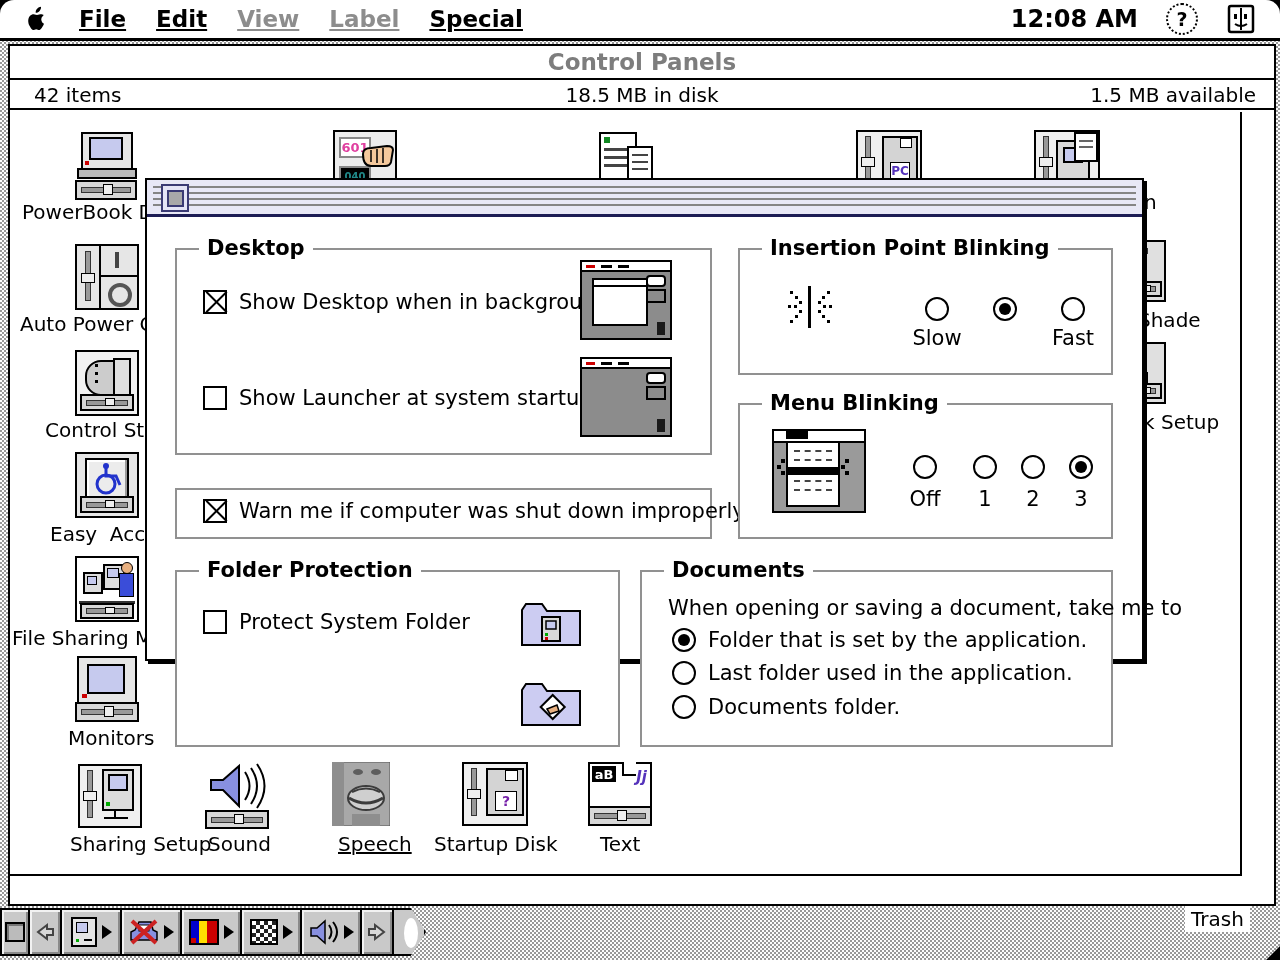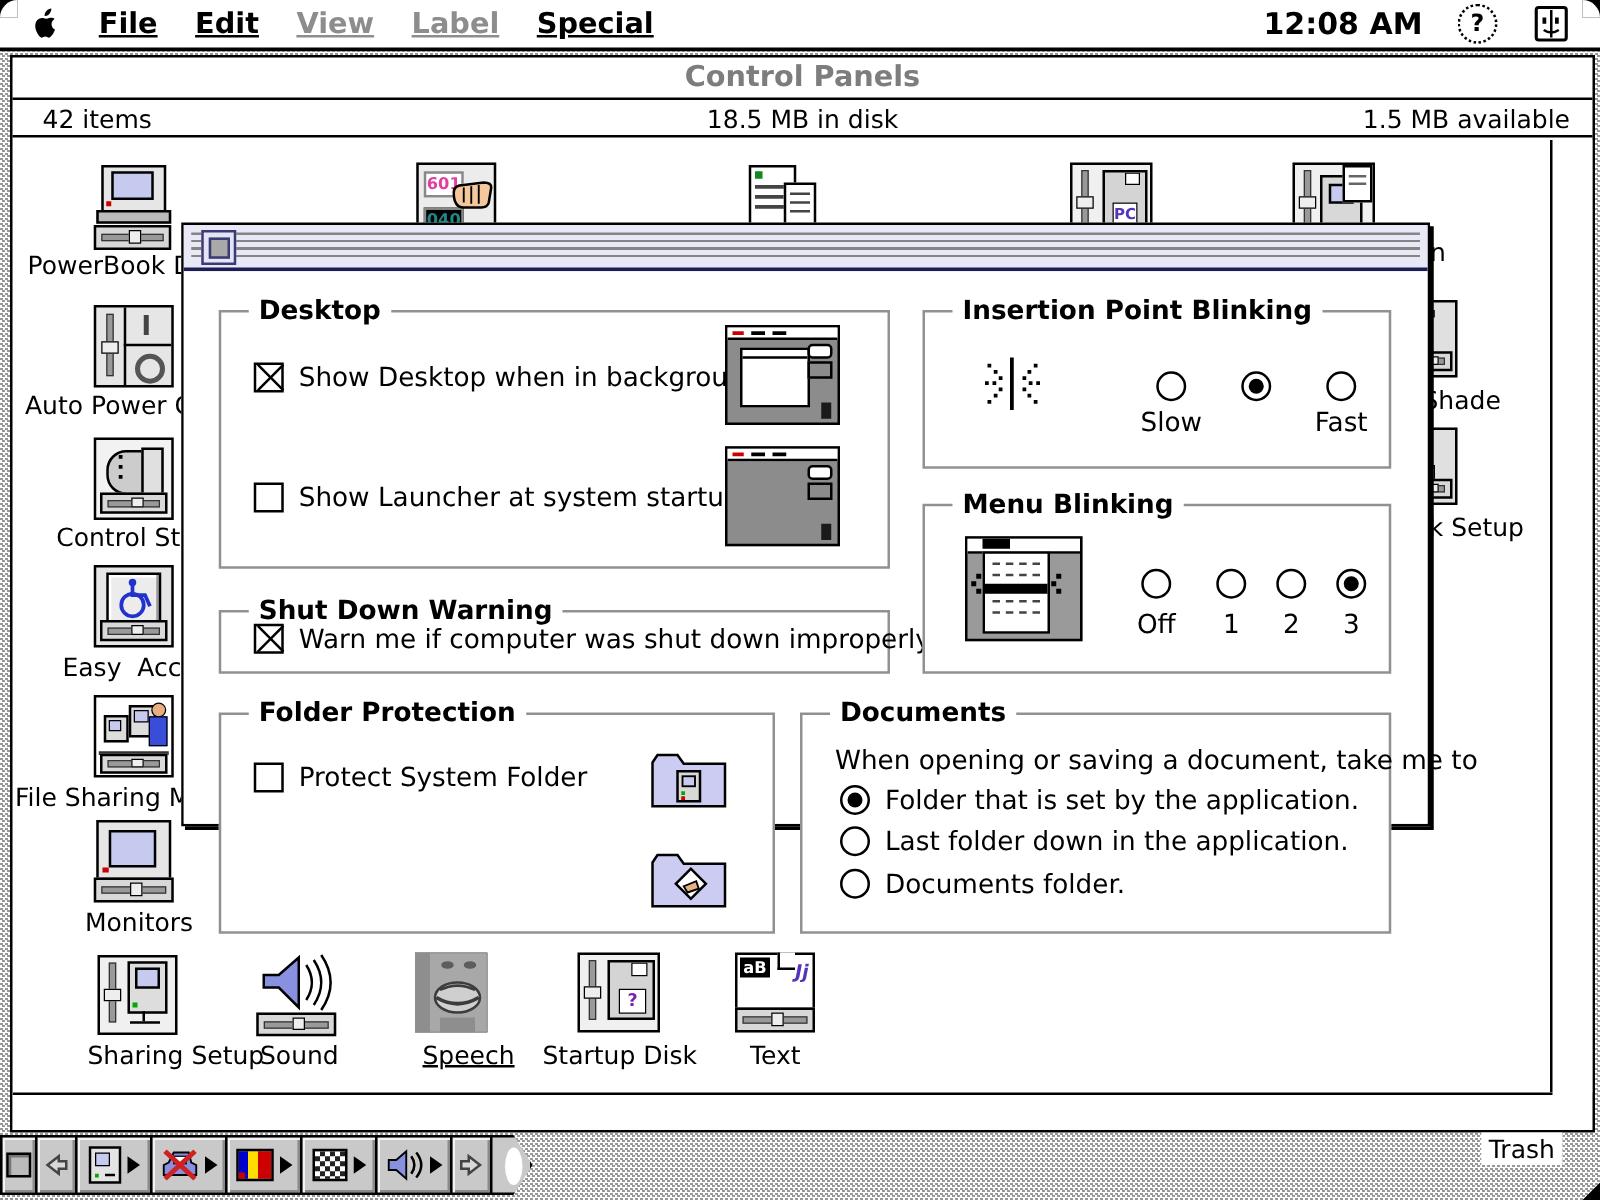--- a/index.html
+++ b/index.html
@@ -267,21 +267,21 @@
         <div style="position:absolute;right:3px;top:4px;color:#5533bb;font-weight:bold;font-size:15px;font-style:italic;">Jj</div>
         <div style="position:absolute;right:14px;top:-2px;width:12px;height:12px;background:#fff;border-left:2px solid #000;border-bottom:2px solid #000;transform:rotate(0.001deg);"></div>
       </div>
       <div class="hsl" style="left:0;top:44px;width:60px;height:16px;"></div>
     </div>
     <div class="icon-label" style="left:590px;top:720px;">Text</div>
 
     <div class="cpicon" style="left:323px;top:18px;width:64px;height:64px;">
       <div class="slab" style="left:0;top:0;width:60px;height:60px;background:#ececec;">
         <div style="position:absolute;left:4px;top:5px;width:28px;height:17px;background:#fff;border:2px solid #888;color:#e040a0;font-weight:bold;font-size:13px;display:grid;place-items:center;">601</div>
-        <div style="position:absolute;left:4px;top:34px;width:28px;height:17px;background:#000000;border:2px solid #888;color:#208888;font-weight:bold;font-size:13px;display:grid;place-items:center;">040</div>
+        <div style="position:absolute;left:4px;top:34px;width:28px;height:17px;background:#000000;border:2px solid #888;color:#208888;font-weight:bold;font-size:10px;display:grid;place-items:center;">040</div>
         <svg width="34" height="30" viewBox="0 0 34 30" style="position:absolute;right:0;top:6px;">
           <path d="M2 16 q0 -6 8 -6 l16 -2 q6 0 6 4 l-2 12 q-1 4 -6 4 l-14 0 q-8 0 -8 -12z" fill="#f4c89c" stroke="#000" stroke-width="2"></path>
           <line x1="10" y1="12" x2="10" y2="24" stroke="#000" stroke-width="1.5"></line>
           <line x1="16" y1="11" x2="16" y2="25" stroke="#000" stroke-width="1.5"></line>
           <line x1="22" y1="10" x2="22" y2="25" stroke="#000" stroke-width="1.5"></line>
         </svg>
       </div>
     </div>
 
     <div class="cpicon" style="left:581px;top:18px;width:64px;height:64px;">
@@ -380,21 +380,20 @@
             <i style="width:11px;background:#000;"></i>
             <i style="width:11px;background:#000;"></i>
           </div>
         <div class="pill"></div>
         <div class="fold"></div>
         <div class="mtrash"></div>
       </div>
     </div>
 
     <div class="gbox" style="left:28px;top:271px;width:533px;height:47px;">
-      <span class="gtitle">Shut Down Warning</span>
       <div class="row" style="left:26px;top:9px;">
         <span class="checkbox checked"></span>
         <span>Warn me if computer was shut down improperly</span>
       </div>
     </div>
 
     <div class="gbox" style="left:28px;top:353px;width:441px;height:173px;">
       <span class="gtitle">Folder Protection</span>
       <div class="row" style="left:26px;top:38px;">
         <span class="checkbox"></span>
@@ -476,21 +475,21 @@
 
     <div class="gbox" style="left:493px;top:353px;width:469px;height:173px;">
       <span class="gtitle">Documents</span>
       <div style="position:absolute;left:26px;top:24px;font-size:21px;white-space:pre;">When opening or saving a document, take me to</div>
       <div class="row" style="left:30px;top:56px;">
         <span class="radio selected"></span>
         <span>Folder that is set by the application.</span>
       </div>
       <div class="row" style="left:30px;top:89px;">
         <span class="radio"></span>
-        <span>Last folder down in the application.</span>
+        <span>Last folder used in the application.</span>
       </div>
       <div class="row" style="left:30px;top:123px;">
         <span class="radio"></span>
         <span>Documents folder.</span>
       </div>
     </div>
 
   </div>
 </div>
 

